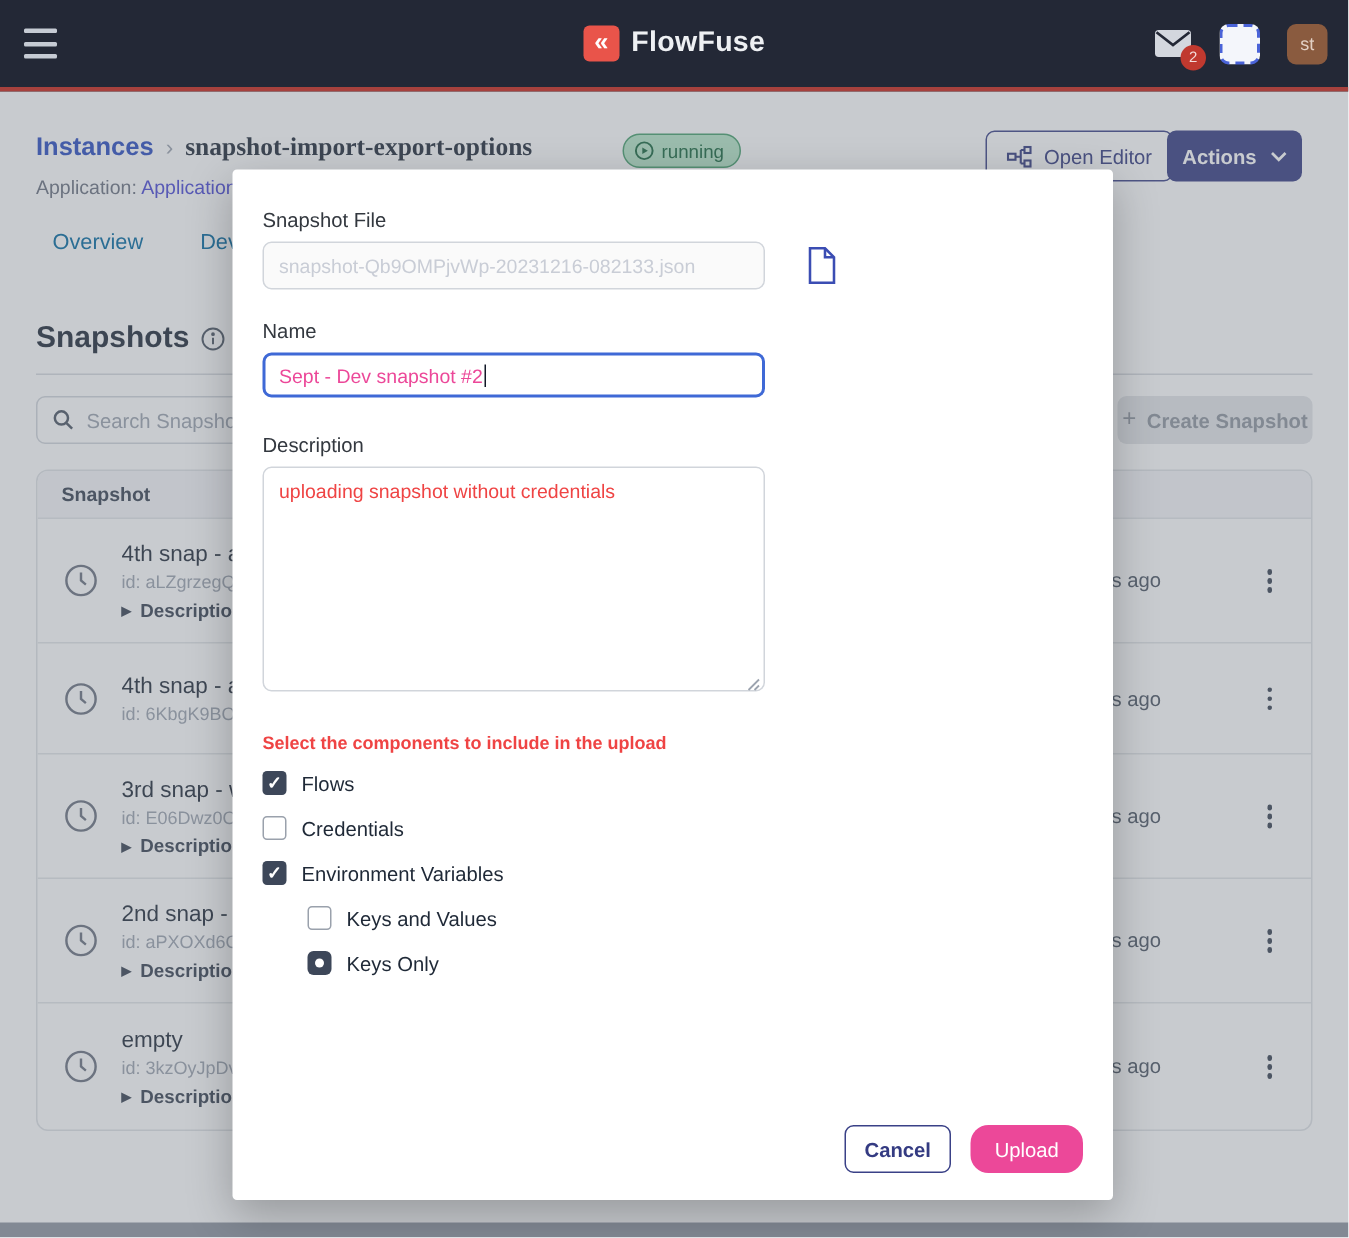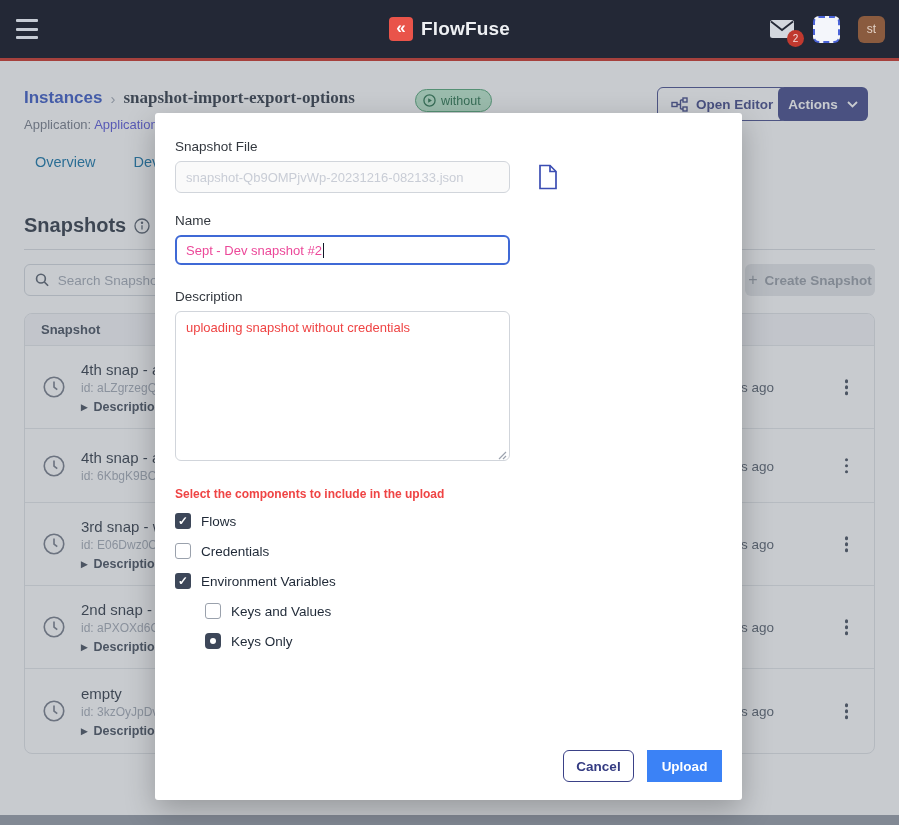--- a/index.html
+++ b/index.html
@@ -20,21 +20,21 @@
   .team-icon { width:27px; height:27px; background:#f4f6fb; border:2px dashed #4a63d8; border-radius:6px; cursor:pointer; }
   .avatar { width:27px; height:27px; border-radius:6px; background:#8a5b3f; color:#e3d1c5; font-size:12px; display:flex; align-items:center; justify-content:center; cursor:pointer; }
 
   
   .page { position:absolute; top:61px; left:0; width:899px; height:764px; background:#ffffff; }
   .breadcrumb { position:absolute; left:24px; top:27px; display:flex; align-items:center; gap:8px; font-size:17px; }
   .crumb-parent { color:#2b4dc0; font-weight:600; text-decoration:none; cursor:pointer; }
   .crumb-sep { color:#9ca3af; font-size:15px; }
   .crumb-current { color:#1f2937; font-weight:bold;font-family:Liberation Serif, serif; }
   .status-badge { position:absolute; left:415px; top:28px; height:23px; padding:0 10px 0 7px; border:1px solid #46a06d; background:#b7e7c8; border-radius:12px; display:flex; align-items:center; gap:5px; font-size:12.5px; color:#15673d; }
-  .btn-open-editor { position:absolute; left:657px; top:26px; height:34px; padding:0 13px; background:#ffffff; border:1px solid #3a4187; border-radius:6px; display:flex; align-items:center; gap:8px; font-size:13.5px; font-weight:700; color:#333a80; cursor:pointer; }
+  .btn-open-editor { position:absolute; left:657px; top:26px; height:34px; padding:0 13px; background:#ffffff; border:1px solid #3a4187; border-radius:6px; display:flex; align-items:center; gap:8px; font-size:13.5px; font-weight:400; color:#333a80; cursor:pointer; }
   .btn-actions { position:absolute; left:778px; top:26px; height:34px; width:90px; background:#343b82; border:none; border-radius:6px; display:flex; align-items:center; justify-content:center; gap:9px; font-size:13.5px; font-weight:600; color:#ffffff; cursor:pointer; }
   .app-line { position:absolute; left:24px; top:56px; font-size:13px; color:#6b7280; }
   .app-line a { color:#4b49d6; text-decoration:none; cursor:pointer; }
   .tabs { position:absolute; left:35px; top:93px; display:flex; gap:38px; font-size:14.5px; color:#0369a1; }
   .tab { cursor:pointer; }
   .section-title { position:absolute; left:24px; top:153px; display:flex; align-items:center; gap:8px; font-size:20px; font-weight:600; color:#1f2937; }
   .divider { position:absolute; left:24px; top:188px; width:851px; height:1px; background:#d7dadf; }
   .search-box { position:absolute; left:24px; top:203px; width:290px; height:32px; background:#fff; border:1px solid #d1d5db; border-radius:6px; display:flex; align-items:center; padding:0 10px; gap:8px; }
   .search-box input { border:none; outline:none; font-size:13.5px; color:#374151; width:100%; font-family:"Liberation Sans", sans-serif; background:transparent; }
   .search-box input::placeholder { color:#9ca3af; }
@@ -80,21 +80,21 @@
   .opt-row { display:flex; align-items:center; margin-bottom:14px; cursor:pointer; }
   .opt-row.indent { margin-left:30px; }
   .opt-box { width:16px; height:16px; border:1px solid #9aa1ac; border-radius:3px; background:#fff; flex:0 0 auto; position:relative; }
   .opt-box.radio { border-radius:4px; }
   .opt-box.on { border:none; background:#3d4759; }
   .opt-box.on:not(.radio)::after { content:"✓"; position:absolute; left:0; top:0; width:16px; height:16px; color:#fff; font-size:12px; font-weight:bold; display:flex; align-items:center; justify-content:center; }
   .opt-box.radio.on::after { content:""; position:absolute; left:5px; top:5px; width:6px; height:6px; border-radius:50%; background:#fff; }
   .opt-label { margin-left:10px; font-size:13.5px; font-weight:500; color:#1f2937; }
   .modal-footer { margin-top:auto; display:flex; justify-content:flex-end; gap:13px; }
   .btn-cancel { width:71px; height:32px; background:#fff; border:1px solid #3a4187; border-radius:6px; font-size:13.5px; font-weight:600; color:#343b82; cursor:pointer; font-family:"Liberation Sans", sans-serif; }
-  .btn-upload { width:75px; height:32px; background:#3b82f6; border:none; border-radius:0; font-size:13.5px; font-weight:700; color:#ffffff; cursor:pointer; font-family:"Liberation Sans", sans-serif; }
+  .btn-upload { width:75px; height:32px; background:#ec4899; border:none; border-radius:12px; font-size:13.5px; font-weight:400; color:#ffffff; cursor:pointer; font-family:"Liberation Sans", sans-serif; }
 </style>
 </head>
 <body>
 
 <div class="screen">
 
   <header class="navbar">
     <div class="hamburger">
         <span></span>
         <span></span>
@@ -123,21 +123,21 @@
       <a class="crumb-parent">Instances</a>
       <span class="crumb-sep">›</span>
       <span class="crumb-current">snapshot-import-export-options</span>
     </div>
 
     <div class="status-badge">
       <svg width="13" height="13" viewBox="0 0 14 14">
           <circle cx="7" cy="7" r="6" fill="none" stroke="#15673d" stroke-width="1.4"></circle>
           <path d="M5.6 4.6 L9.6 7 L5.6 9.4 Z" fill="#15673d"></path>
         </svg>
-      <span>without</span>
+      <span>running</span>
     </div>
 
     <button class="btn-open-editor">
       <svg width="17" height="15" viewBox="0 0 17 15" fill="none" stroke="#333a80" stroke-width="1.4">
           <rect x="1" y="5.5" width="5" height="4"></rect>
           <path d="M6 7.5 h3.5 M9.5 3 v9 M9.5 3 h2.5 M9.5 12 h2.5"></path>
           <rect x="12" y="1" width="4" height="4"></rect>
           <rect x="12" y="10" width="4" height="4"></rect>
         </svg>
       <span>Open Editor</span>

